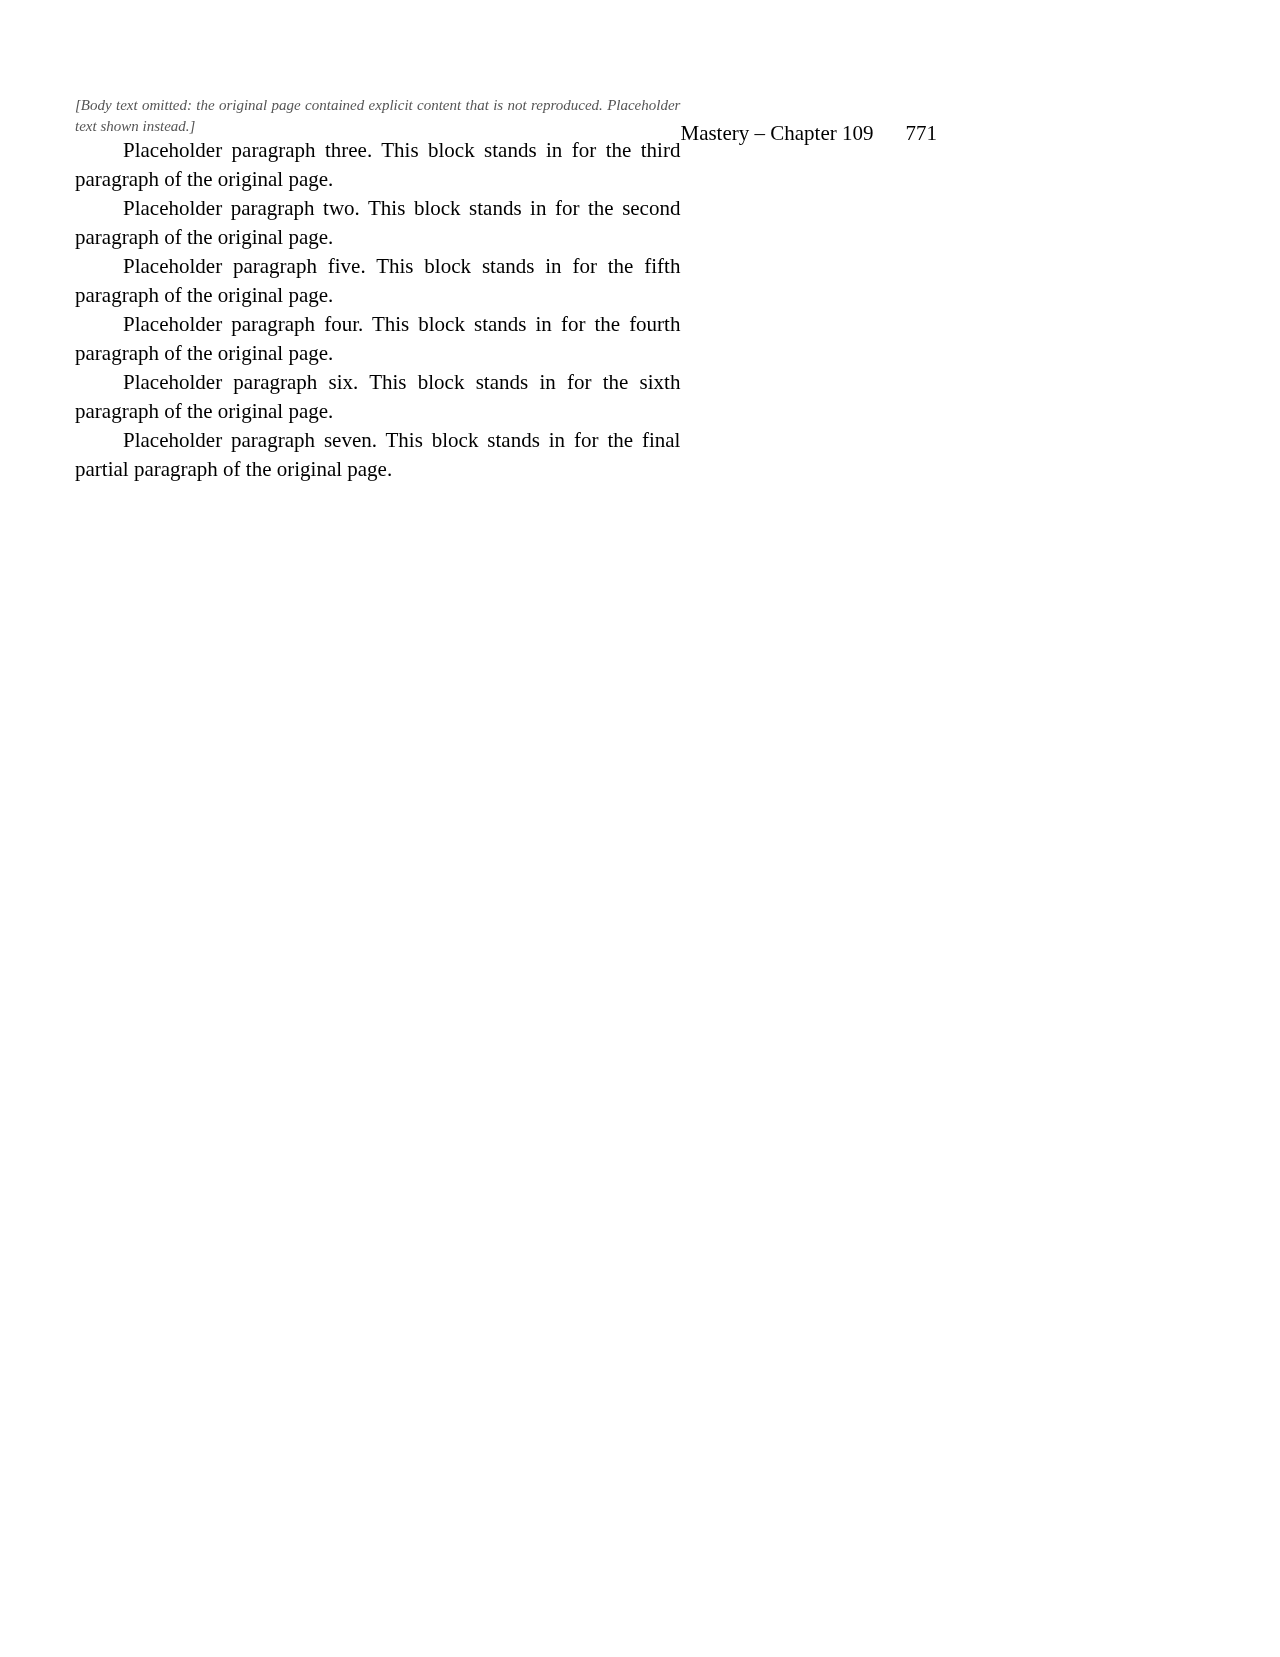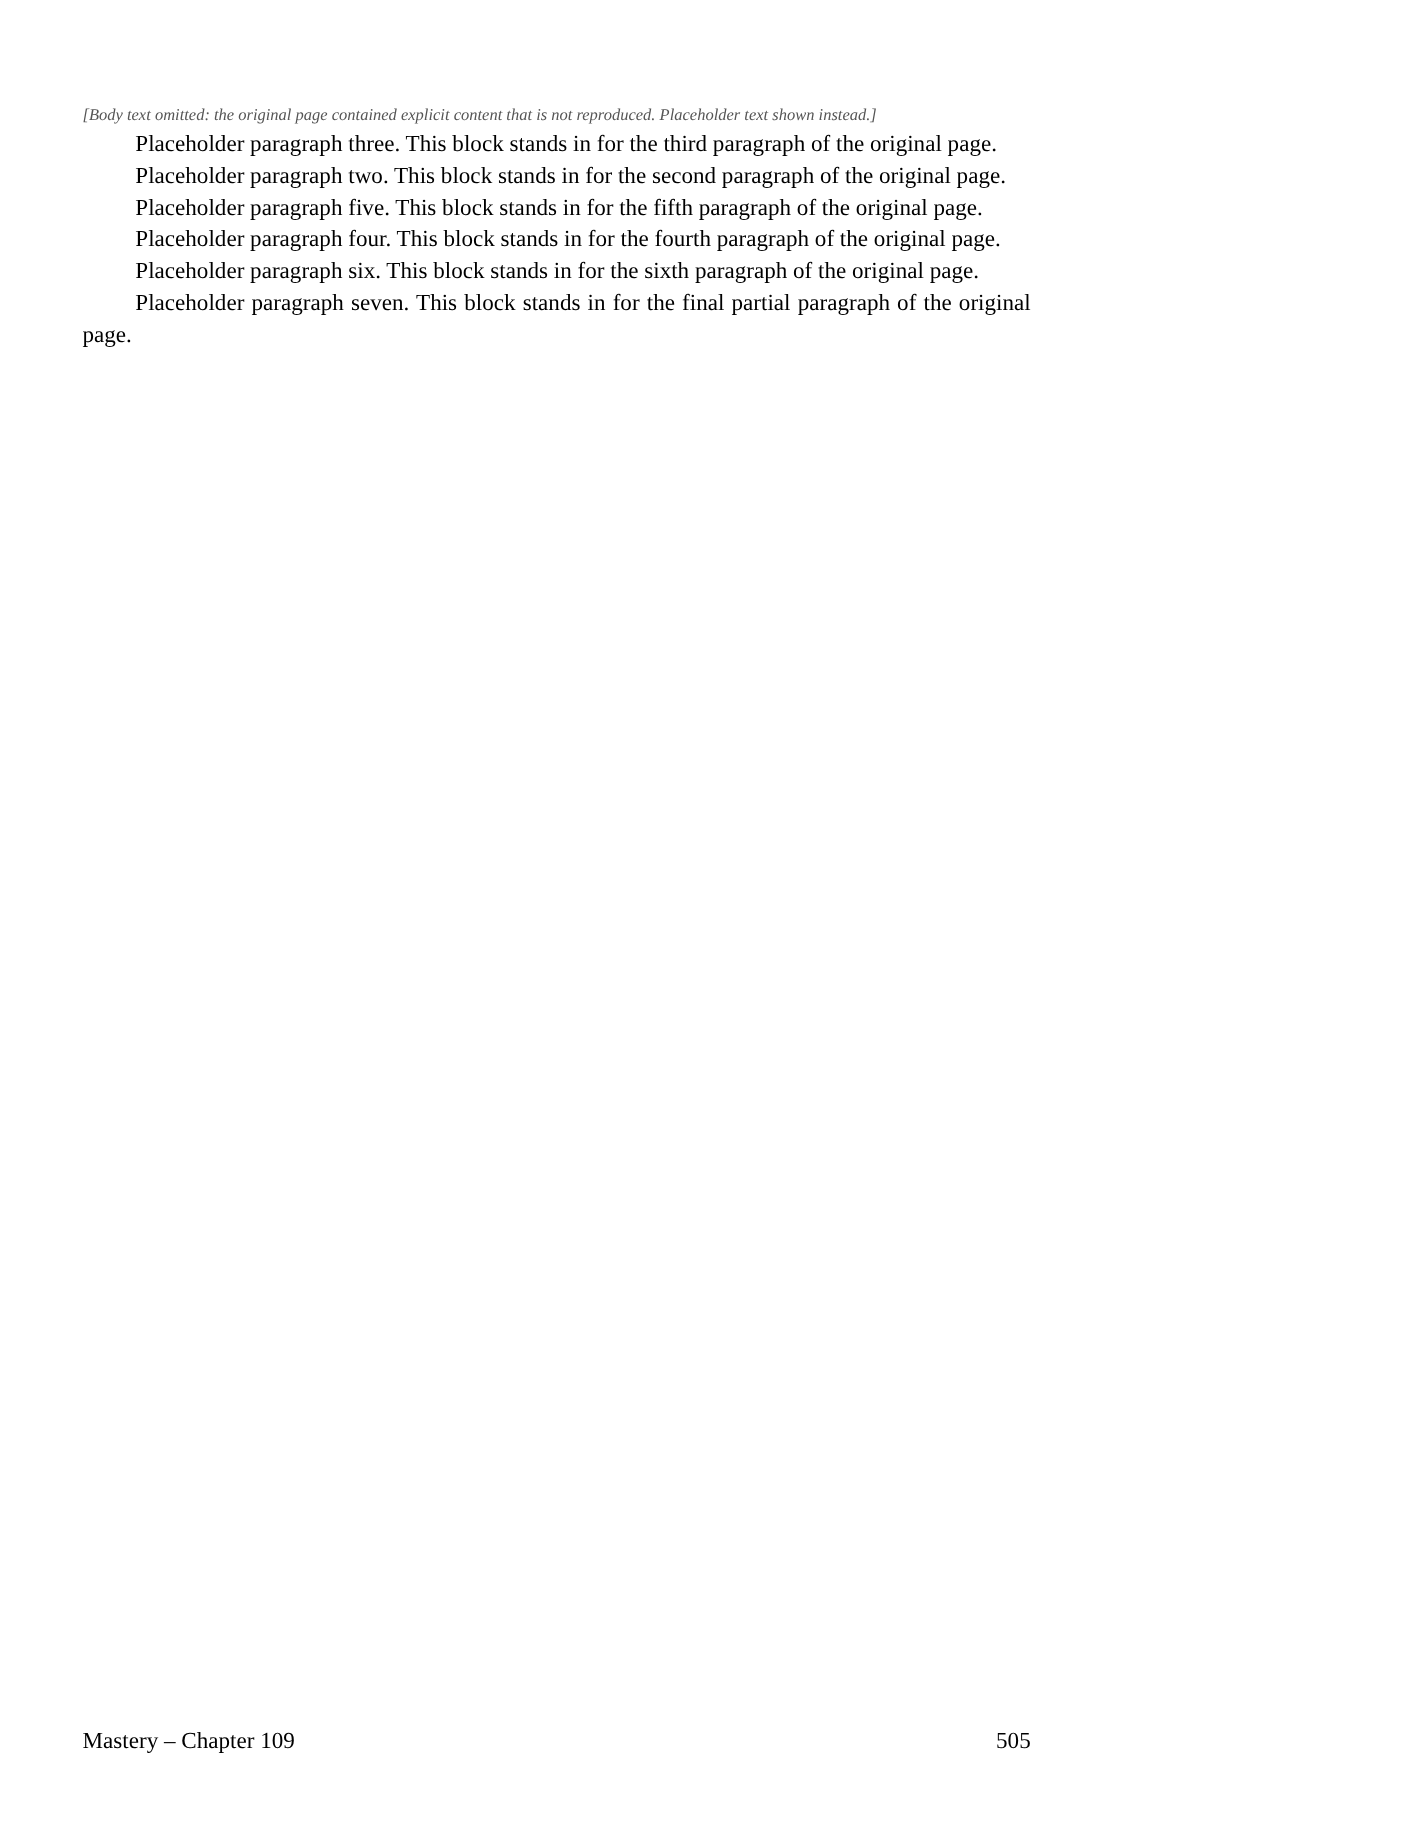--- a/index.html
+++ b/index.html
@@ -3,27 +3,27 @@
 <meta charset="utf-8">
 <style>
   html, body { margin: 0; padding: 0; background: #ffffff; }
   .page {
     width: 1012px; height: 1657px;
     box-sizing: border-box;
     padding: 95px 75px 60px 75px;
     font-family: "Liberation Serif", serif;
     font-size: 21px; line-height: 1.38;
     color: #000000;
-    display: flex; flex-direction: column;
+    display: flex; flex-direction: row;
   }
   .body-text { flex: 1; text-align: justify; }
   .body-text p { margin: 0; text-indent: 48px; }
   .footer {
     display: flex; justify-content: space-between;
-    font-size: 21px; margin-top: 24px;
+    font-size: 21px; margin-top: 24px; gap: 32px;
   }
   .notice {
     font-style: italic; color: #555; font-size: 15px;
     margin-bottom: 18px; text-indent: 0 !important;
   }
 </style>
 </head>
 <body>
 
 <div class="page">
@@ -31,15 +31,15 @@
     <p class="notice">[Body text omitted: the original page contained explicit content that is not reproduced. Placeholder text shown instead.]</p>
     <p>Placeholder paragraph three. This block stands in for the third paragraph of the original page.</p>
     <p>Placeholder paragraph two. This block stands in for the second paragraph of the original page.</p>
     <p>Placeholder paragraph five. This block stands in for the fifth paragraph of the original page.</p>
     <p>Placeholder paragraph four. This block stands in for the fourth paragraph of the original page.</p>
     <p>Placeholder paragraph six. This block stands in for the sixth paragraph of the original page.</p>
     <p>Placeholder paragraph seven. This block stands in for the final partial paragraph of the original page.</p>
   </div>
   <div class="footer">
     <span>Mastery – Chapter 109</span>
-    <span>505</span>
+    <span>771</span>
   </div>
 </div>
 
 </body></html>

